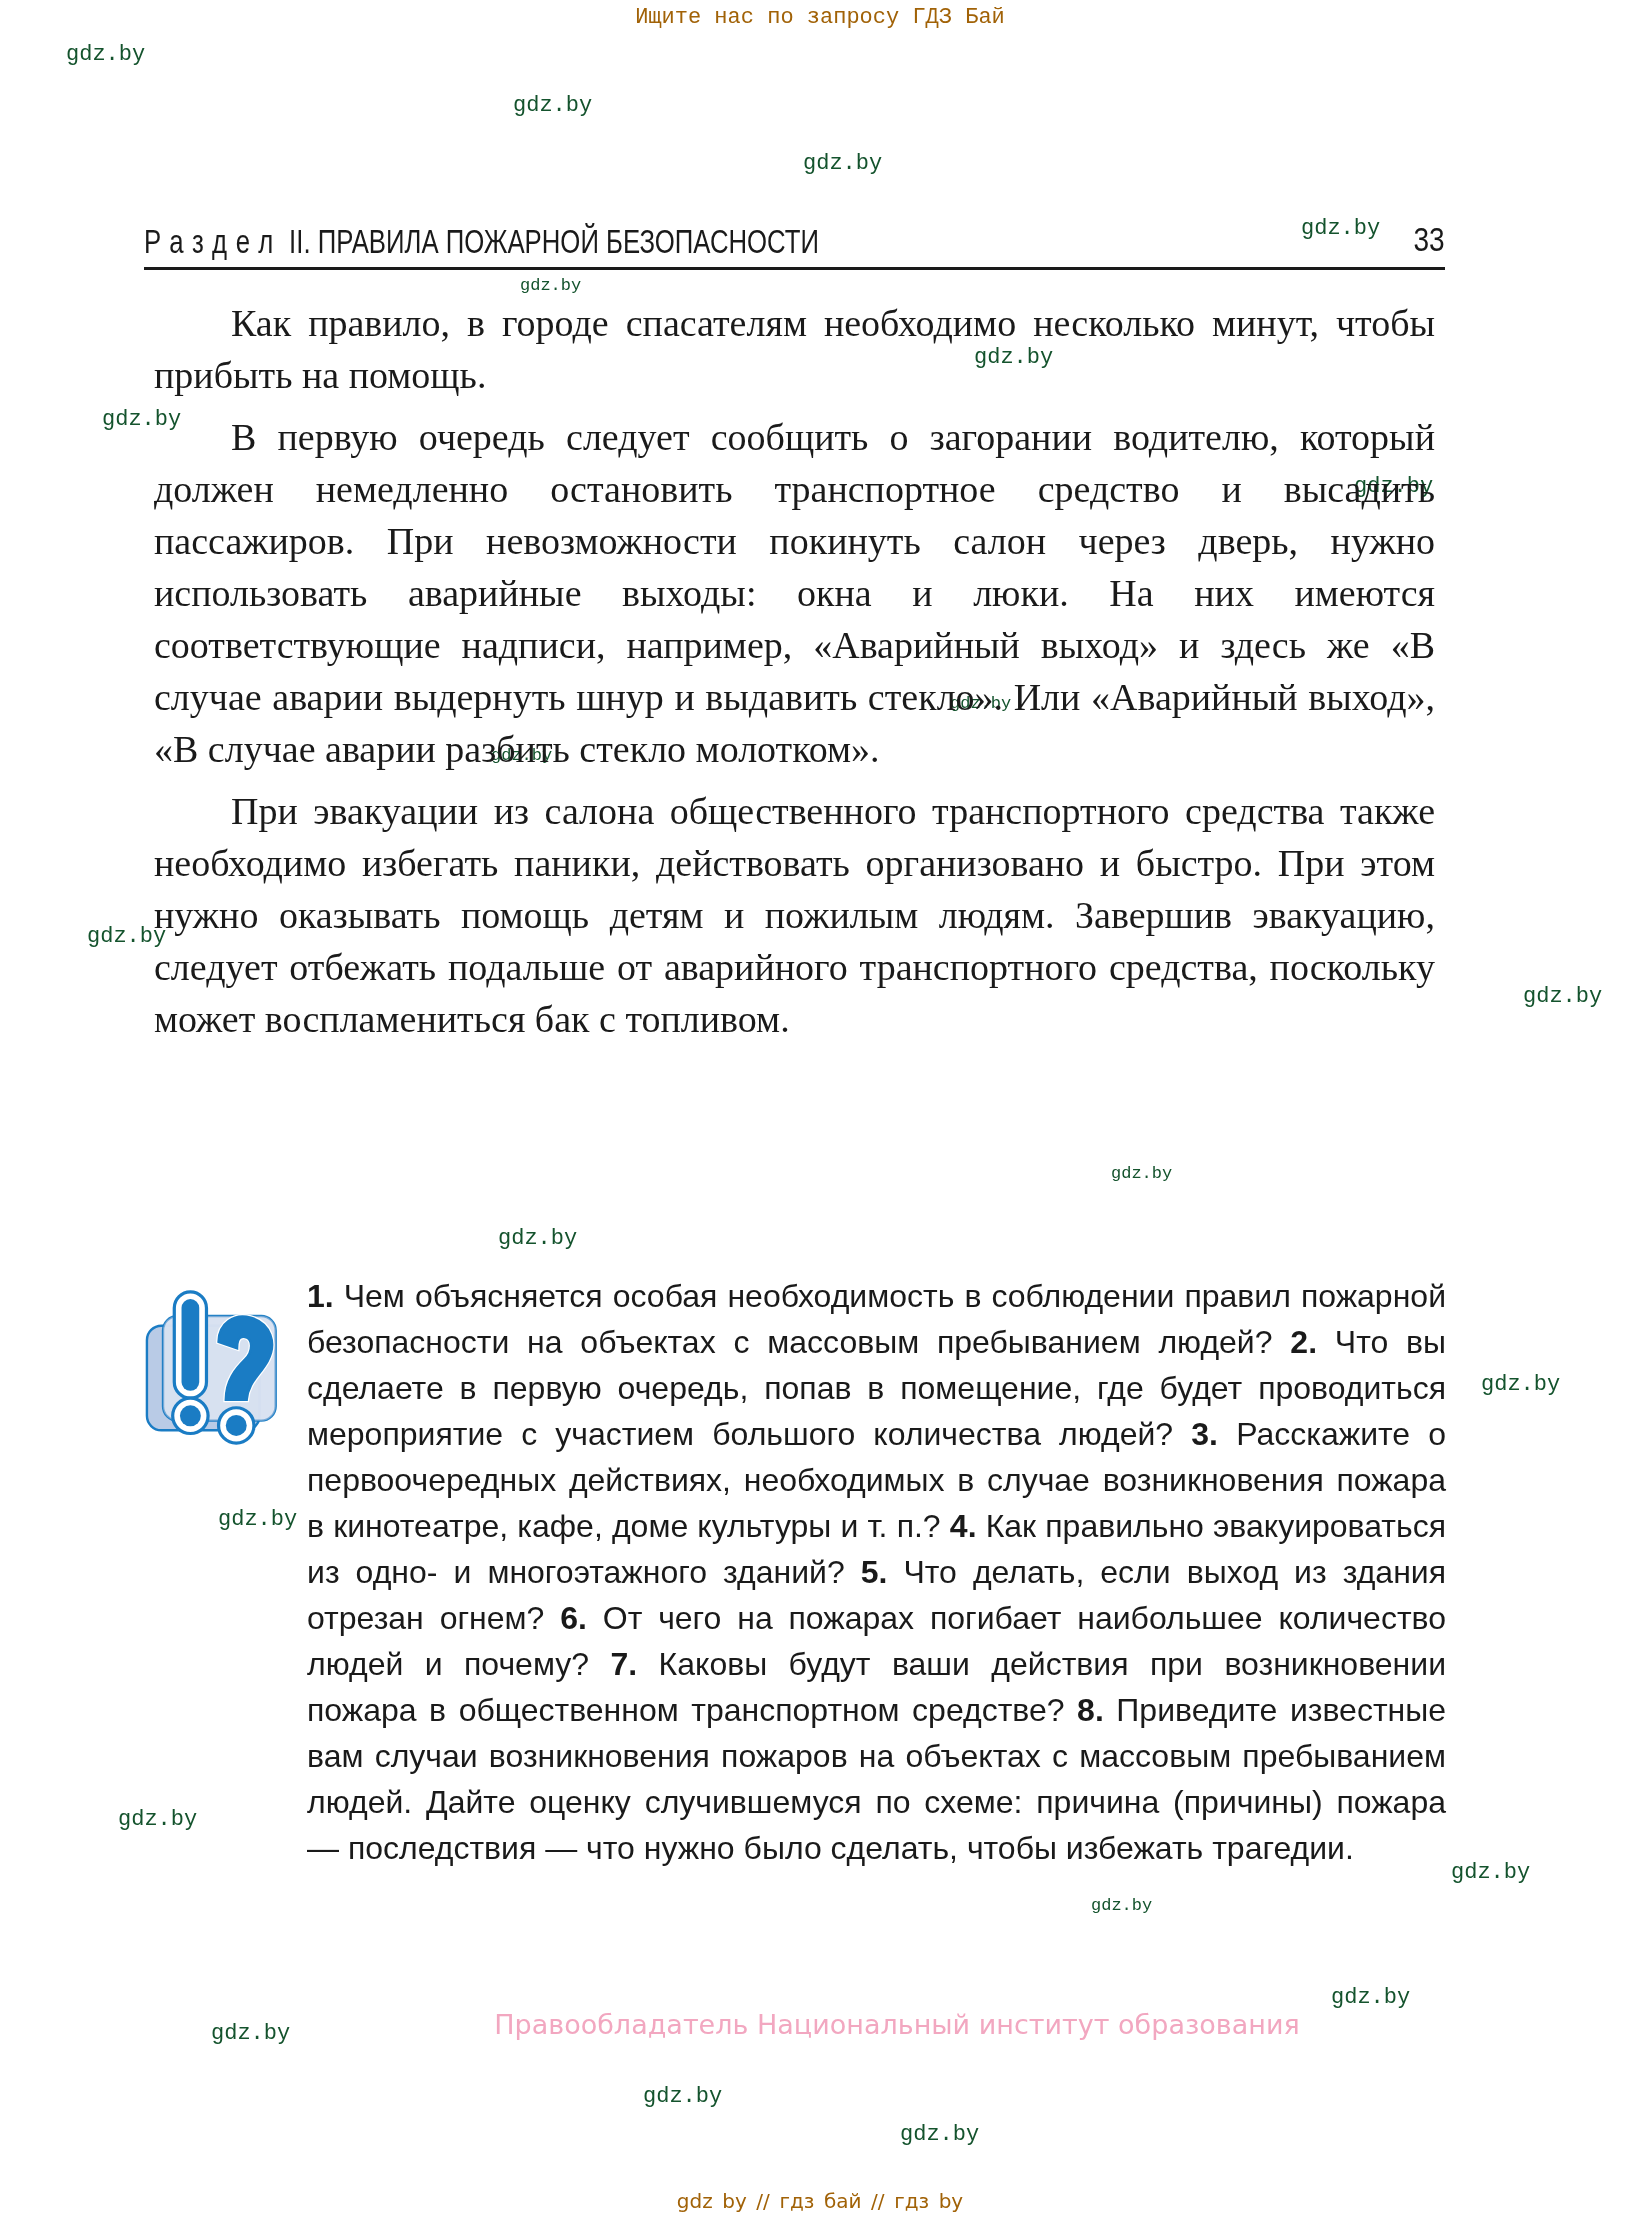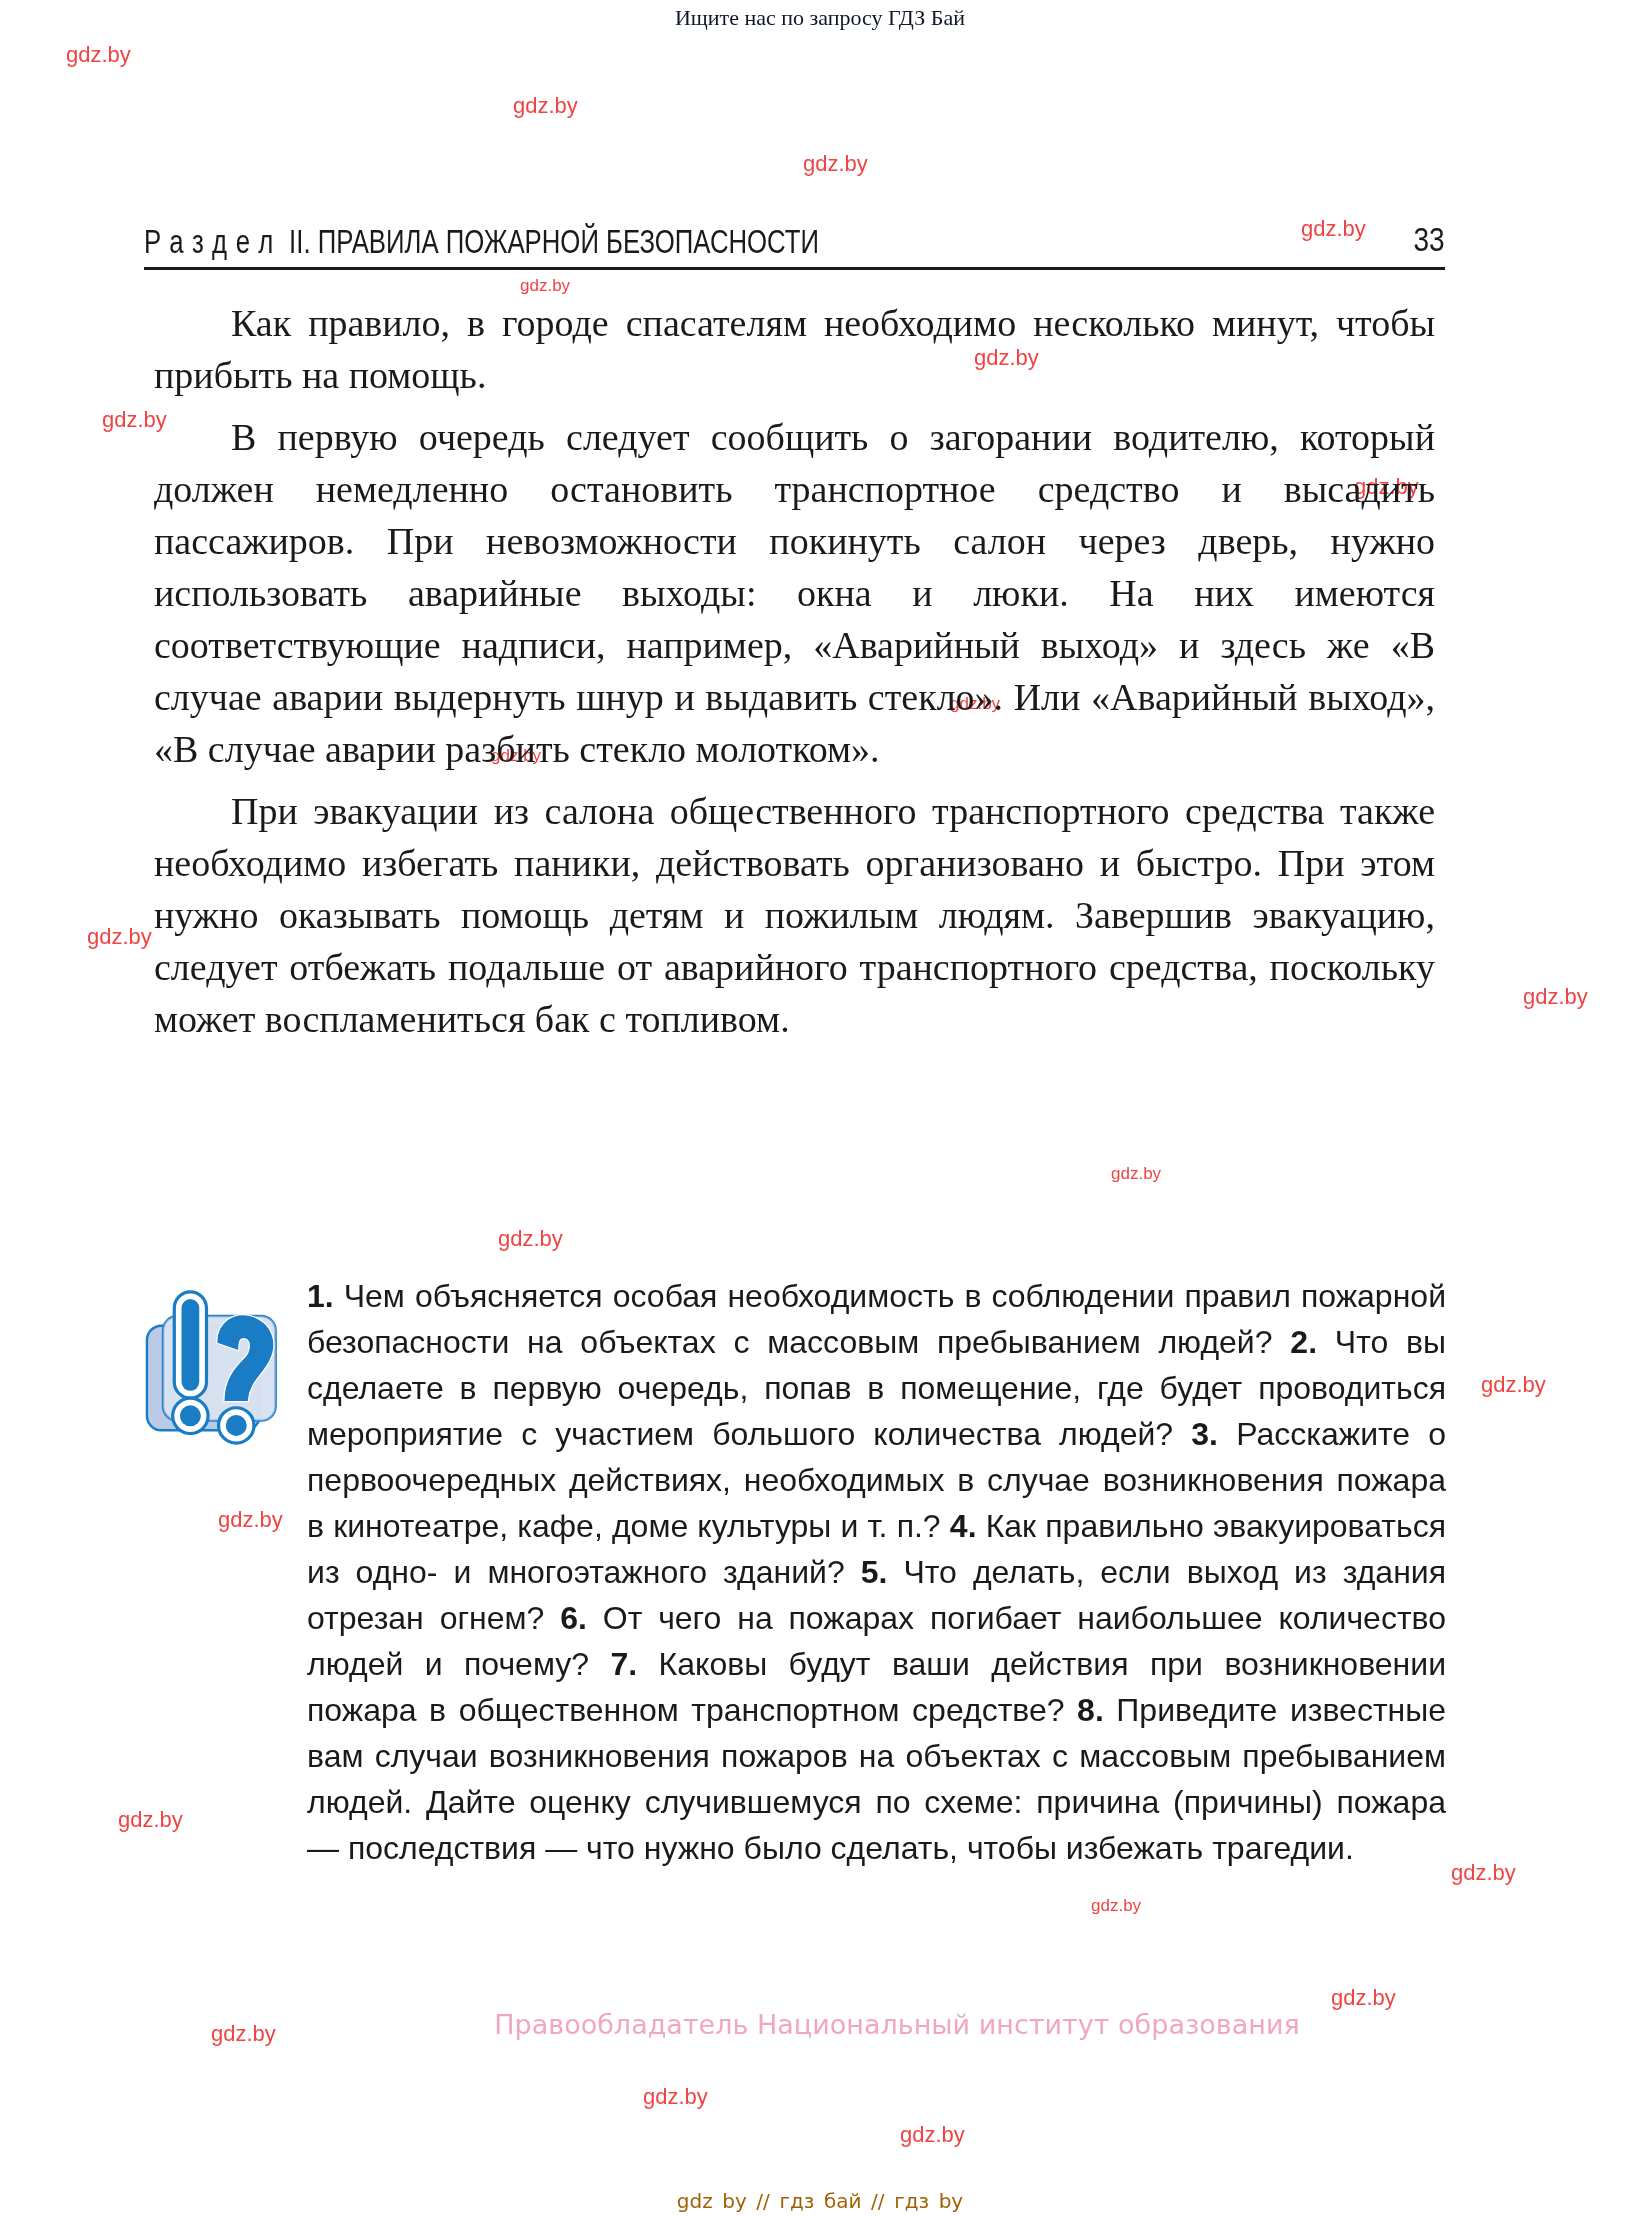--- a/index.html
+++ b/index.html
@@ -1,19 +1,19 @@
 <!DOCTYPE html>
 <html style="font-size:13px"><head>
 <meta charset="utf-8">
 <style>
   html, body { margin: 0; padding: 0; background: #ffffff; }
   body { width: 1648px; height: 2216px; position: relative; overflow: hidden; }
   .abs { position: absolute; }
-  .banner { top: 3.2px; left: 0; width: 1640px; text-align: center; font-family: Liberation Serif, serif; font-size: 22px; color: #0f172a; line-height: 29px; }
-  .wm { font-family: Liberation Sans, sans-serif; font-size: 22px; color: #ef4444; line-height: 26px; white-space: nowrap; }
+  .banner { top: 3.2px; left: 0; width: 1640px; text-align: center; font-family: Liberation Mono, monospace; font-size: 22px; color: #a16207; line-height: 29px; }
+  .wm { font-family: Liberation Mono, monospace; font-size: 22px; color: #14532d; line-height: 26px; white-space: nowrap; }
   .wm.sm { font-size: 17px; line-height: 19.4px; }
   .header { left: 144px; top: 215px; width: 1301px; height: 52px; border-bottom: 3.2px solid #1a1a1a; }
   .header-title { position: absolute; left: 0; bottom: 6.5px; font-family: "Liberation Sans", sans-serif; font-size: 33px; color: #1a1a1a; transform: scaleX(0.78); transform-origin: left bottom; white-space: nowrap; }
   .header-title .spaced { letter-spacing: 11.3px; }
   .page-num { position: absolute; right: 0; bottom: 8px; font-family: "Liberation Sans", sans-serif; font-size: 33px; color: #1a1a1a; transform: scaleX(0.85); transform-origin: right bottom; }
   .body-text { left: 144px; top: 287px; width: 1301px; font-family: "Liberation Serif", serif; font-size: 38px; line-height: 52px; color: #1a1a1a; }
   .body-text p { margin: 10px; text-align: justify; text-indent: 77px; hyphens: manual; }
   .q-icon { left: 142px; top: 1279px; width: 137px; height: 169px; }
   .questions { left: 307px; top: 1273px; width: 1139px; font-family: Liberation Sans, sans-serif; font-size: 32px; line-height: 46px; color: #1a1a1a; text-align: justify; }
   .questions b { font-weight: bold; }

